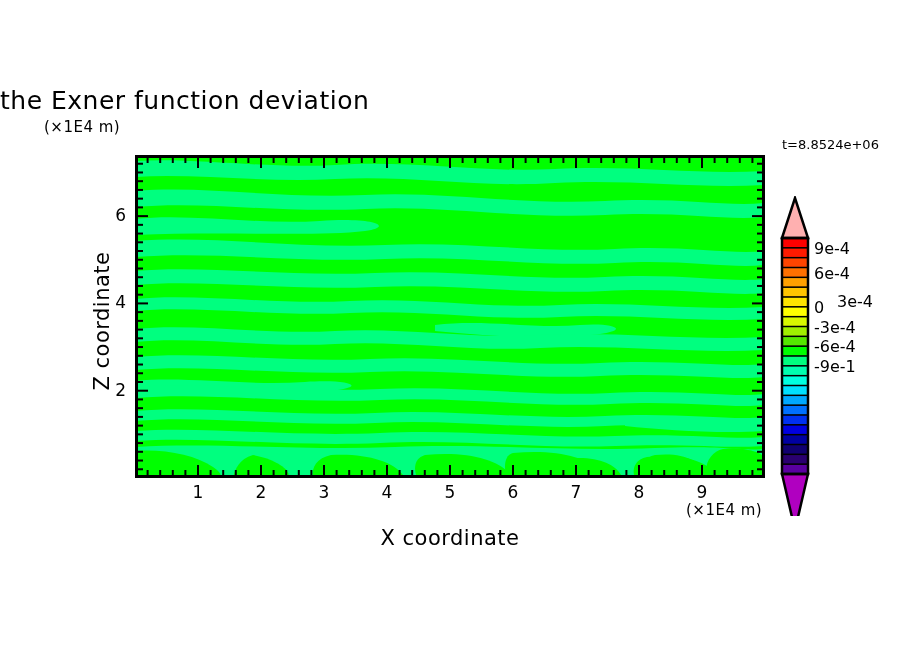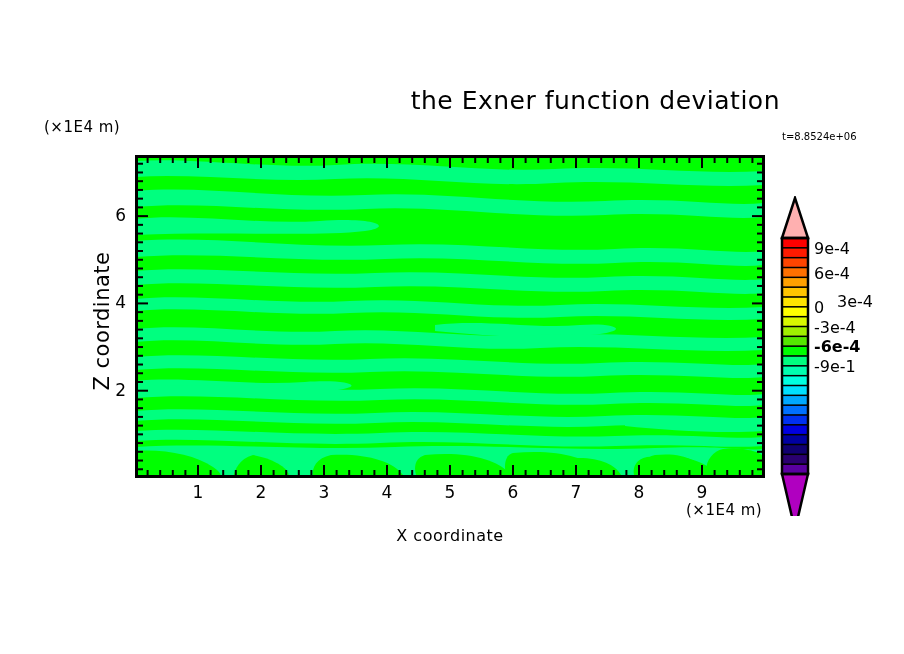--- a/index.html
+++ b/index.html
@@ -13,53 +13,53 @@
     position: relative;
     overflow: hidden;
     font-family: "DejaVu Sans", sans-serif;
     color: #000000;
   }
   .abs { position: absolute; }
 
   
   #plot-title {
     left: 0; top: 86px; width: 780px;
-    text-align: right;
+    text-align: left;
     font-size: 25px;
     letter-spacing: 0.5px;
     white-space: nowrap;
   }
   #y-unit-label {
     left: 44px; top: 118px;
     font-size: 15px;
     letter-spacing: 0.5px;
   }
   #x-unit-label {
     left: 686px; top: 501px;
     font-size: 15px;
     letter-spacing: 0.5px;
   }
   #x-axis-title {
     left: 135px; top: 526px; width: 630px;
     text-align: center;
-    font-size: 16px;
+    font-size: 21px;
     letter-spacing: 0.5px;
   }
   #y-axis-title {
     left: -48px; top: 309px;
     width: 300px;
     text-align: center;
     font-size: 21px;
     letter-spacing: 0.5px;
     transform: rotate(-90deg);
     transform-origin: 50% 50%;
   }
   #time-stamp {
-    left: 782px; top: 131px;
-    font-size: 10px;
+    left: 782px; top: 137px;
+    font-size: 13px;
     white-space: nowrap;
   }
 
   
   #contour-plot {
     left: 135px; top: 155px;
   }
   #plot-frame {
     left: 135px; top: 155px;
     width: 630px; height: 323px;
@@ -382,15 +382,15 @@
   <polygon id="cbar-over" stroke="#000" stroke-width="2.5" stroke-linejoin="miter" points="4,42 17,2 30,42" fill="#FFB0B0"></polygon>
   <polygon id="cbar-under" stroke="#000" stroke-width="2.5" stroke-linejoin="miter" points="4,278 17,334 30,278" fill="#B000C0"></polygon>
   <rect id="cbar-outline" fill="none" stroke="#000" stroke-width="2.5" x="4" y="42" width="26" height="236"></rect>
 </svg>
 <div id="cbar-labels">
     <div class="cbar-label" style="top: 238.833px;">9e-4</div>
     <div class="cbar-label" style="top: 264px;">6e-4</div>
     <div class="cbar-label" style="top: 292px; margin-left: 23px;">3e-4</div>
     <div class="cbar-label" style="top: 297.833px;">0</div>
     <div class="cbar-label" style="top: 317.5px;">-3e-4</div>
-    <div class="cbar-label" style="top: 337.167px; font-weight: bold;">-6e-4</div>
+    <div class="cbar-label" style="top: 337.167px;">-6e-4</div>
     <div class="cbar-label" style="top: 356.833px;">-9e-1</div>
   </div>
 
 </body></html>

